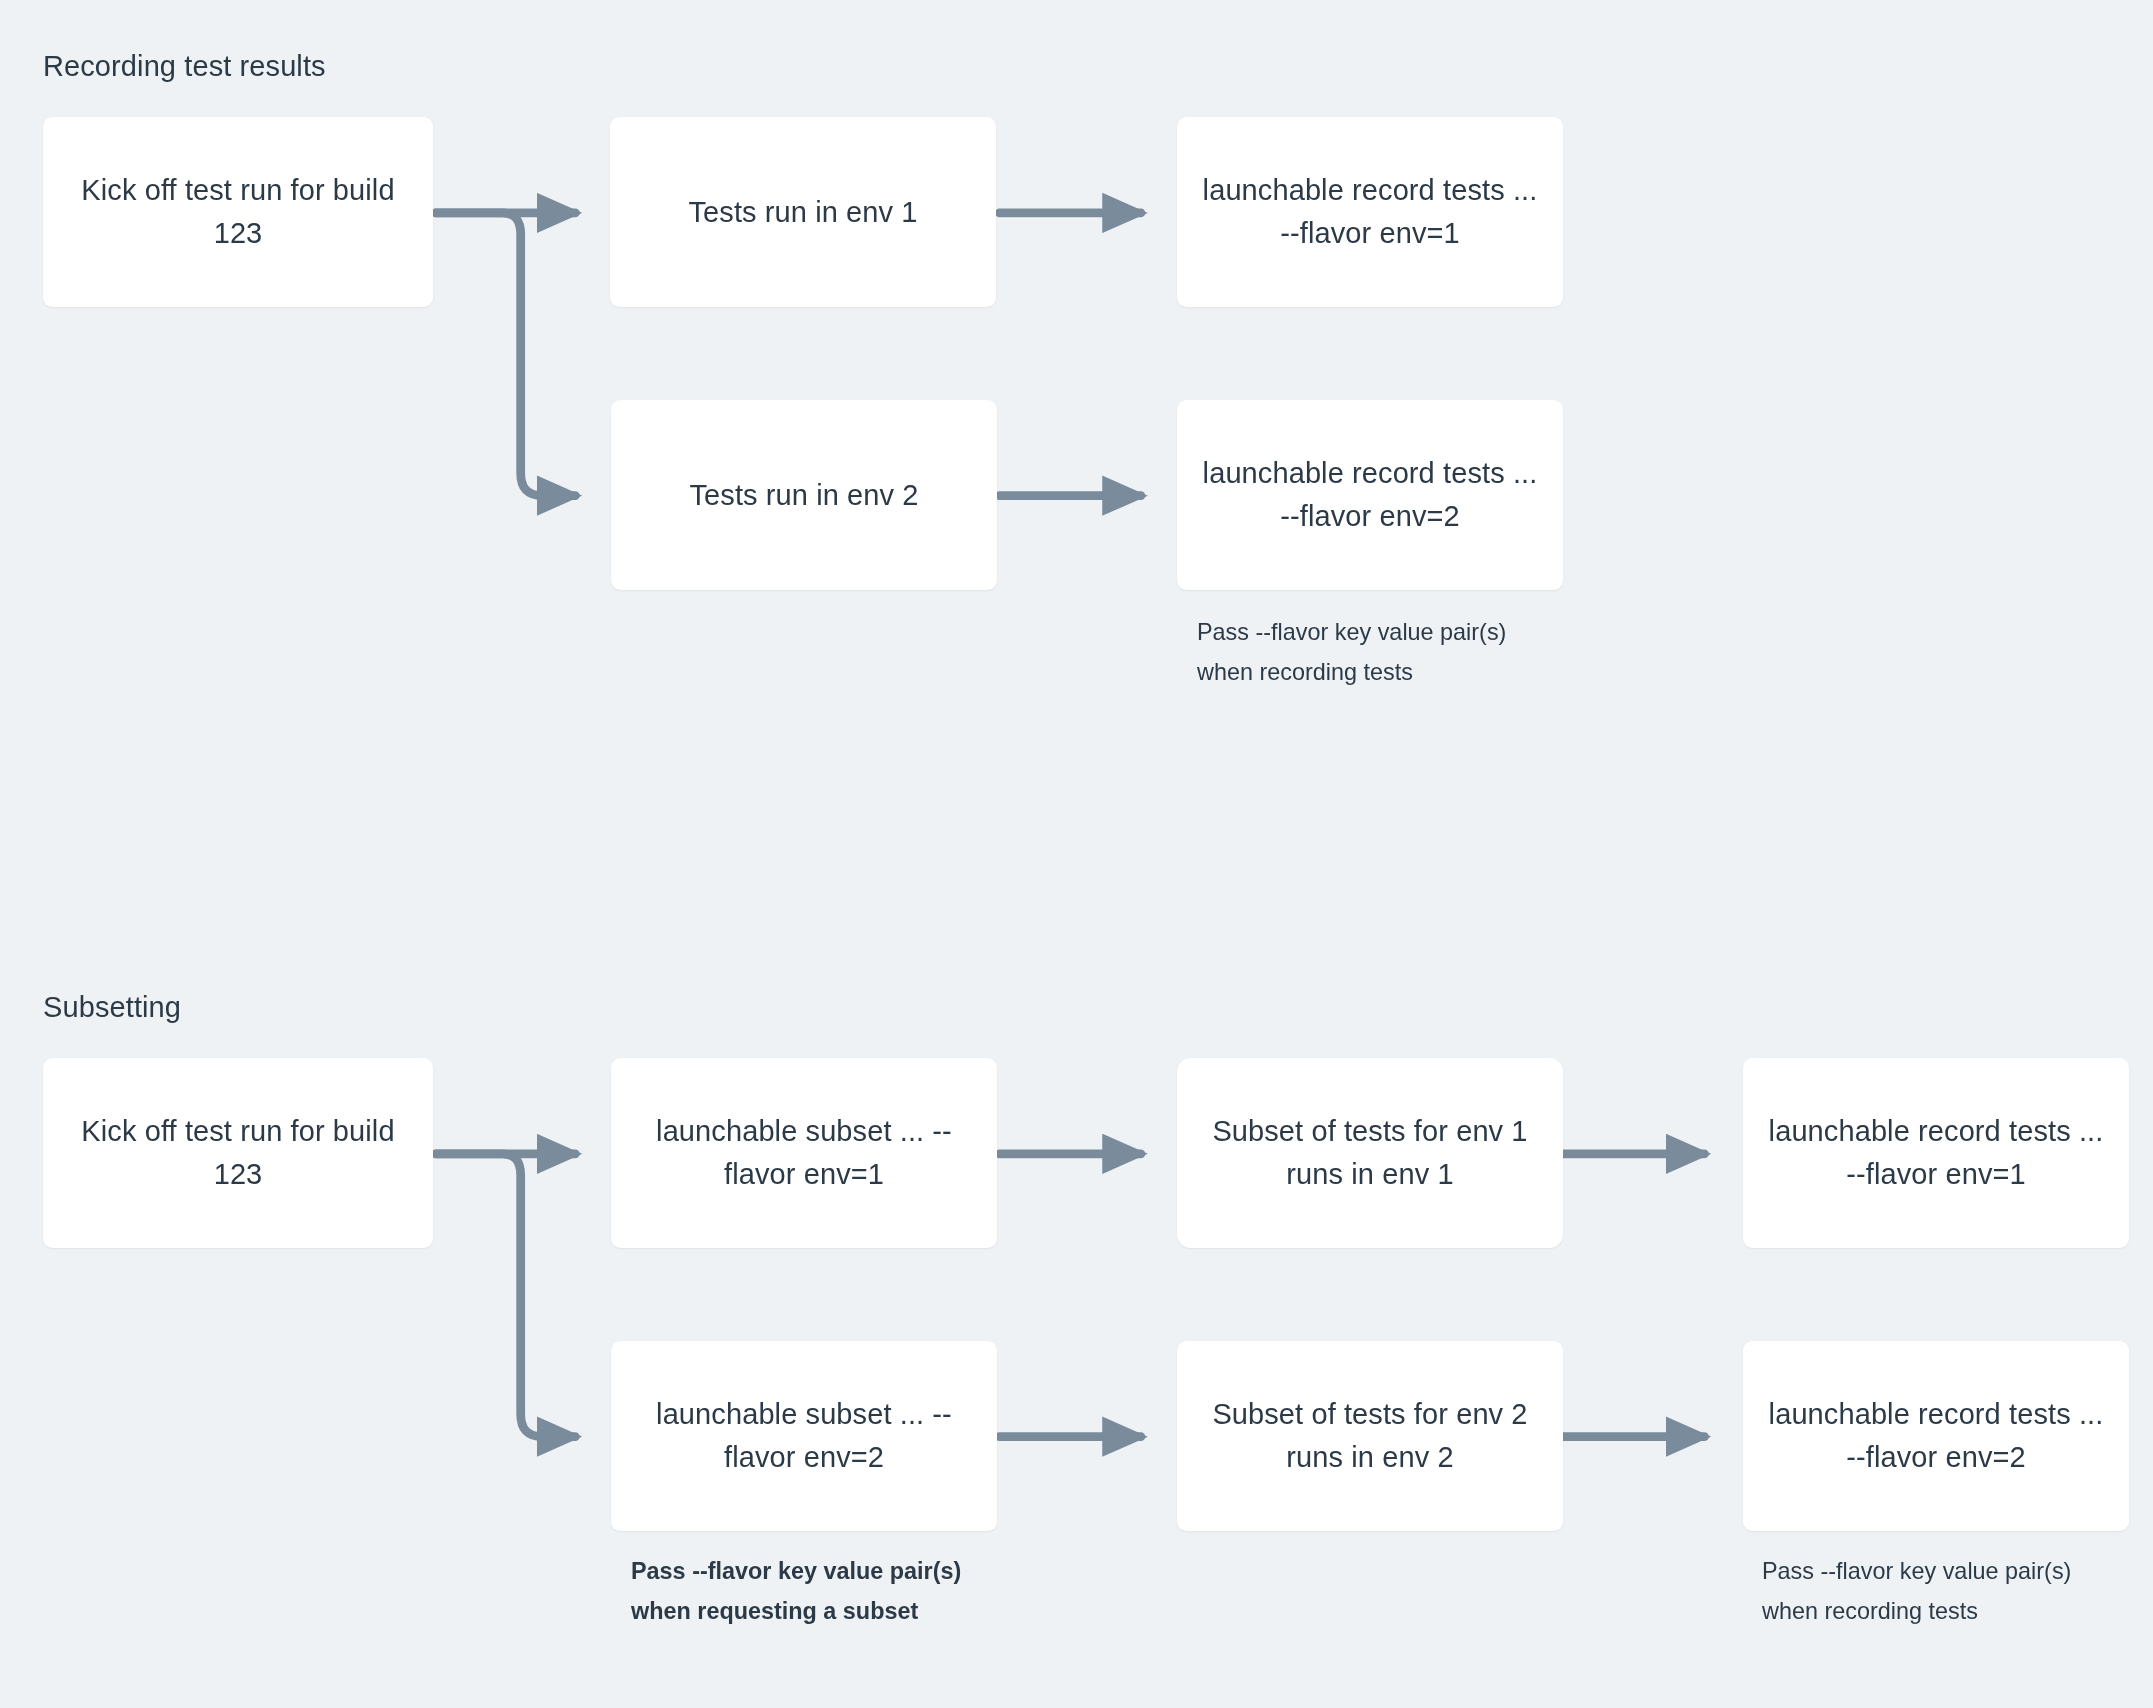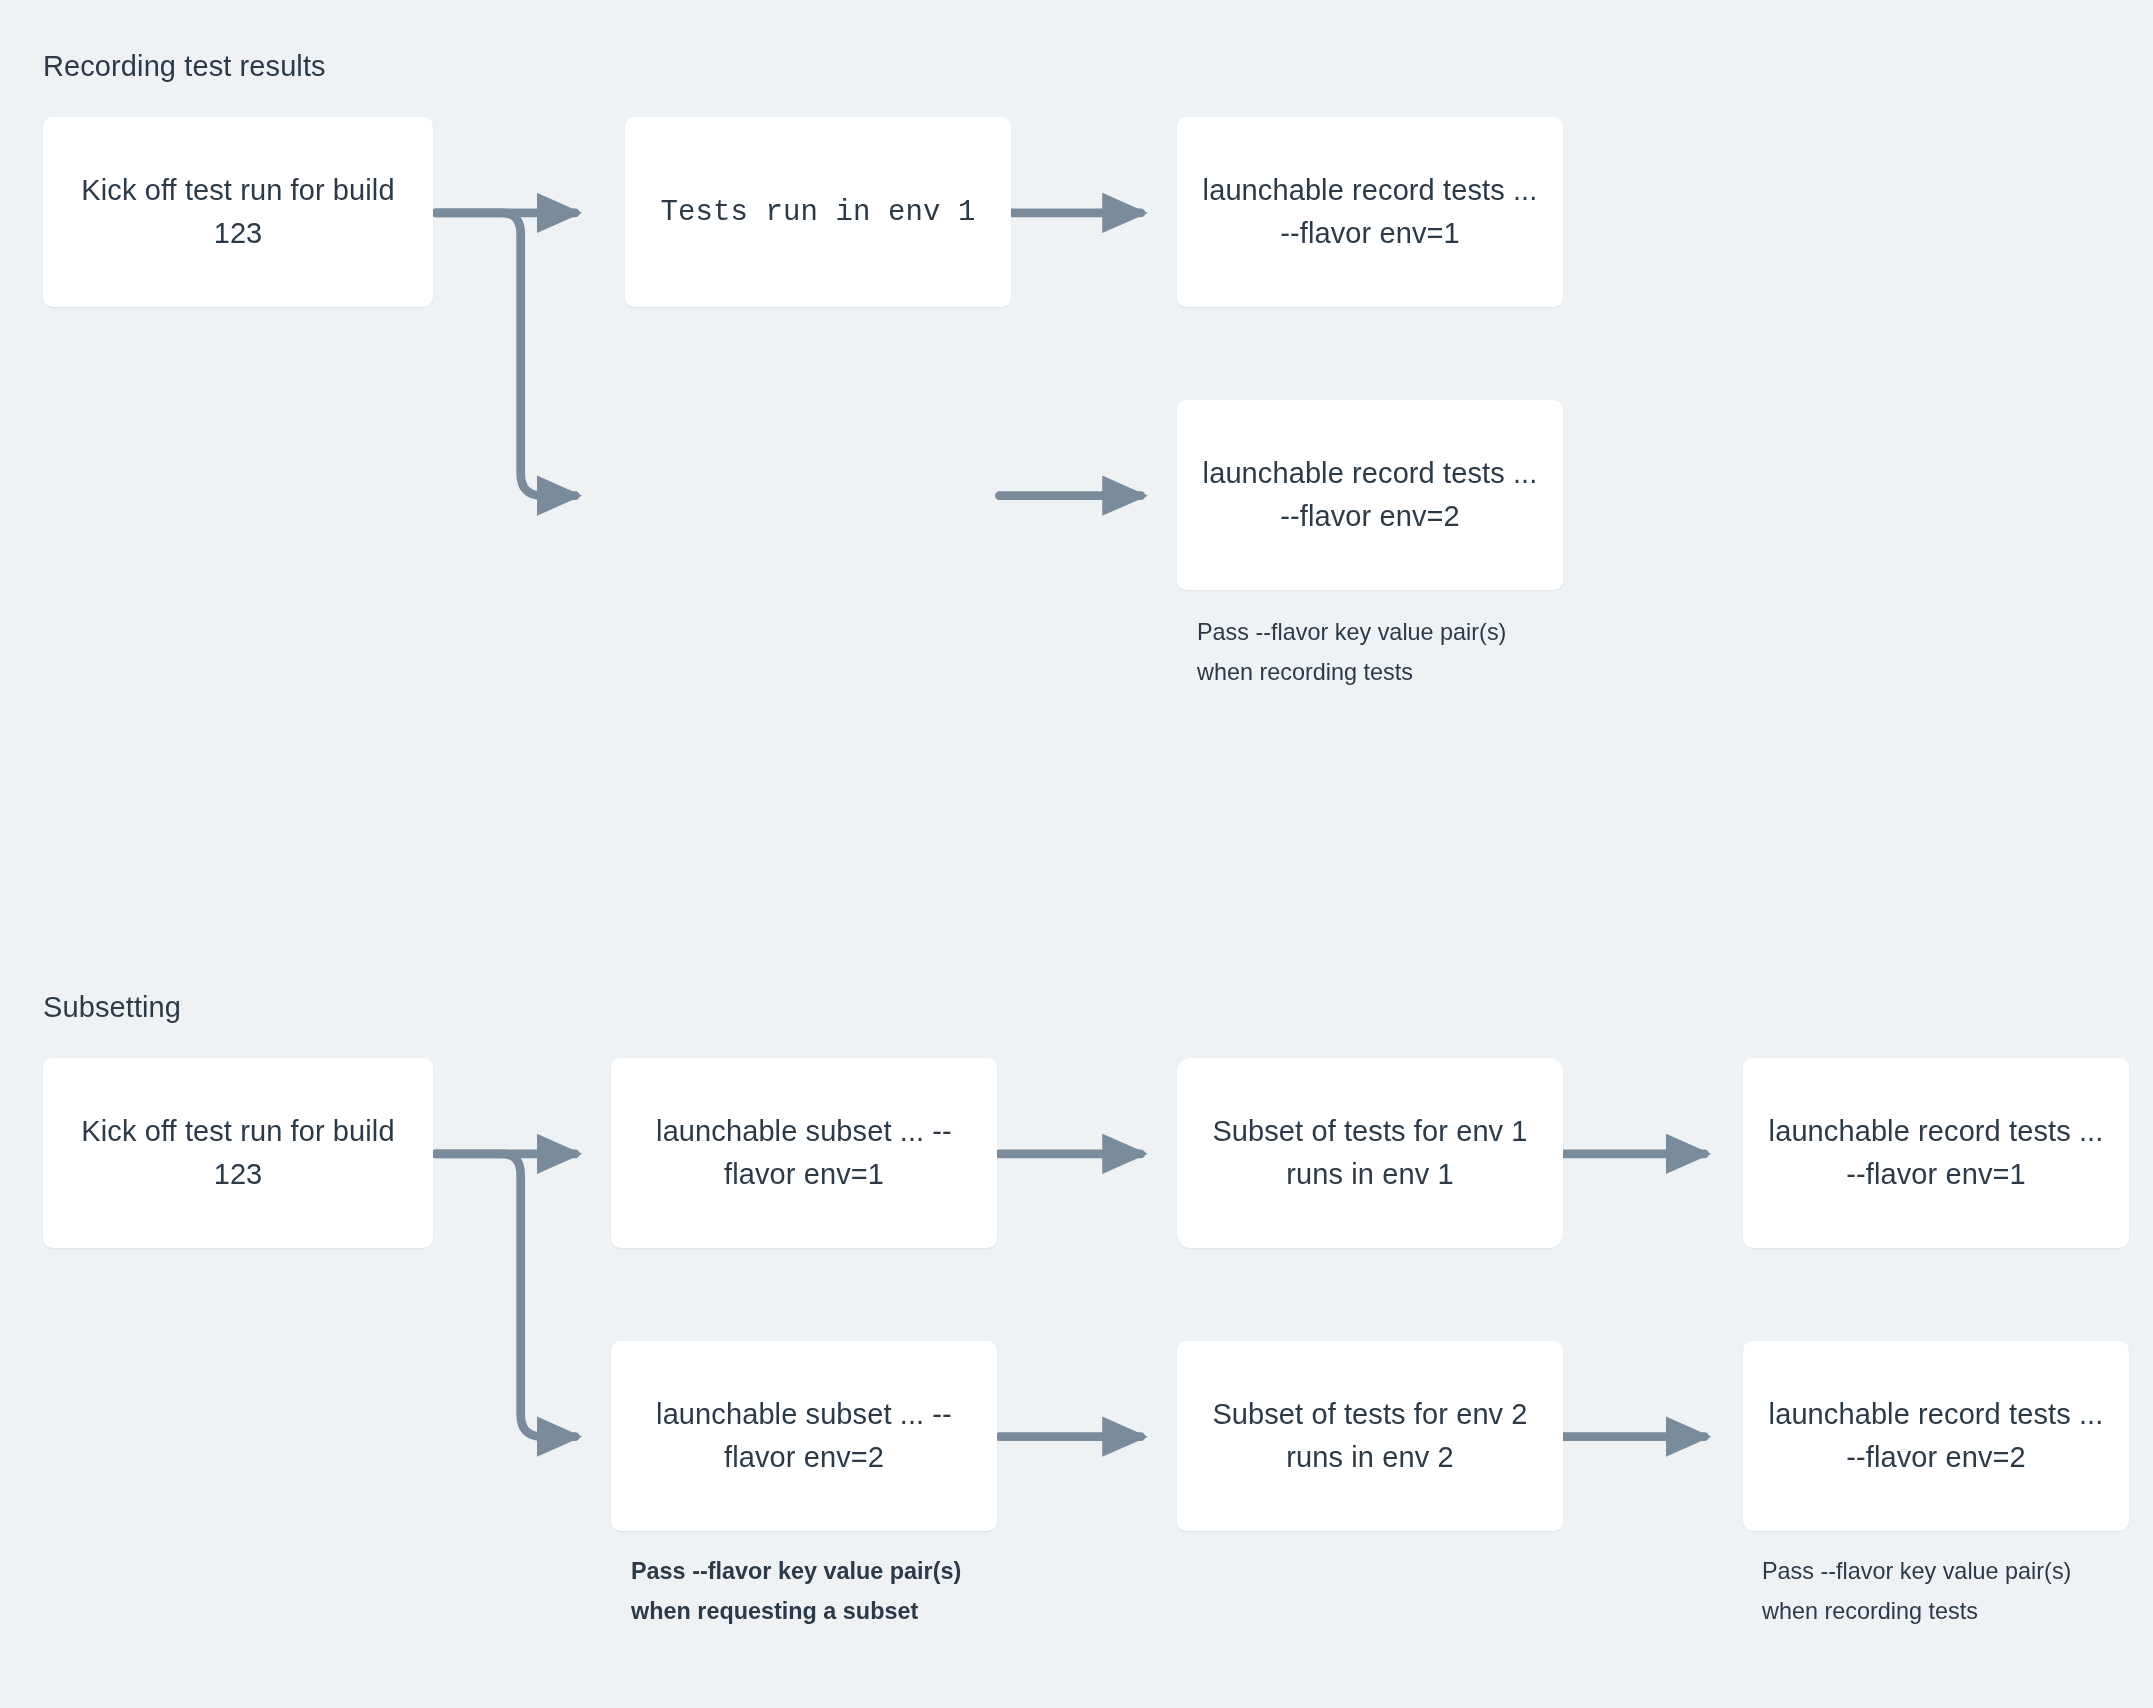--- a/index.html
+++ b/index.html
@@ -116,24 +116,27 @@
       </g>
     </svg>
   </div>
 
   <div class="section-title" style="left:43px; top:49px;">Recording test results</div>
 
   <div class="node" style="left:43px; top:117px; width:390px; height:190px;">
     <span class="node-label">Kick off test run for build 123</span>
   </div>
 
-  <div class="node" style="left:625px; top:117px; width:386px; height:190px;font-family:Liberation Mono, monospace;">
+  <div class="node" style="left:610px; top:117px; width:386px; height:190px;">
     <span class="node-label">Tests run in env 1</span>
   </div>
 
+  <div class="node" style="left:611px; top:400px; width:386px; height:190px;">
+    <span class="node-label">Tests run in env 2</span>
+  </div>
 
   <div class="node" style="left:1177px; top:117px; width:386px; height:190px;">
     <span class="node-label">launchable record tests ... --flavor env=1</span>
   </div>
 
   <div class="node" style="left:1177px; top:400px; width:386px; height:190px;">
     <span class="node-label">launchable record tests ... --flavor env=2</span>
   </div>
 
   <div class="caption" style="left:1197px; top:612px; width:312px;">Pass --flavor key value pair(s) when recording tests</div>

